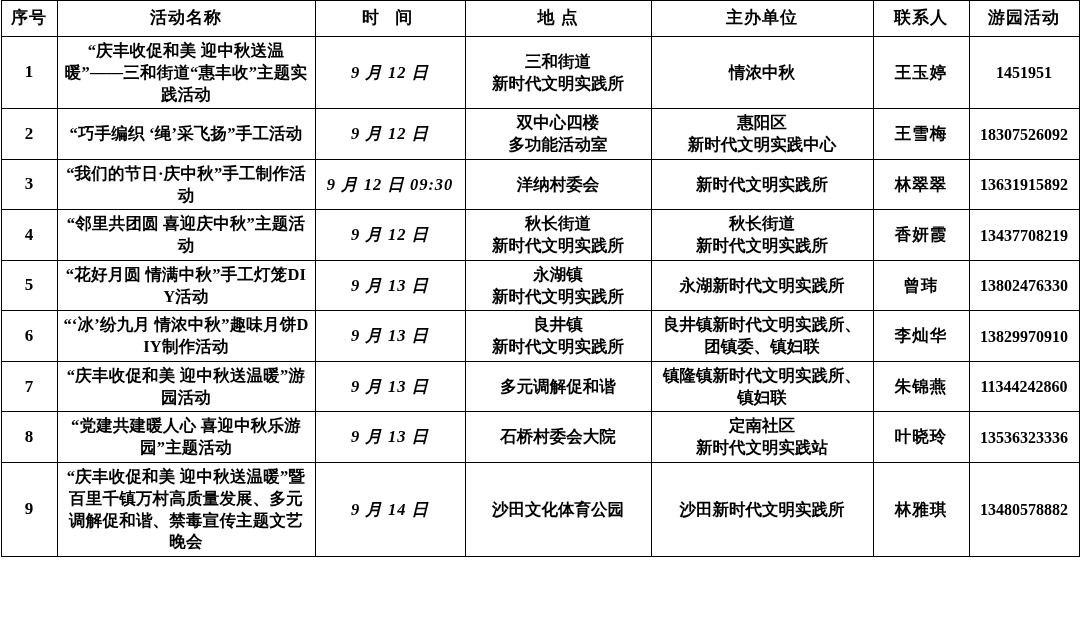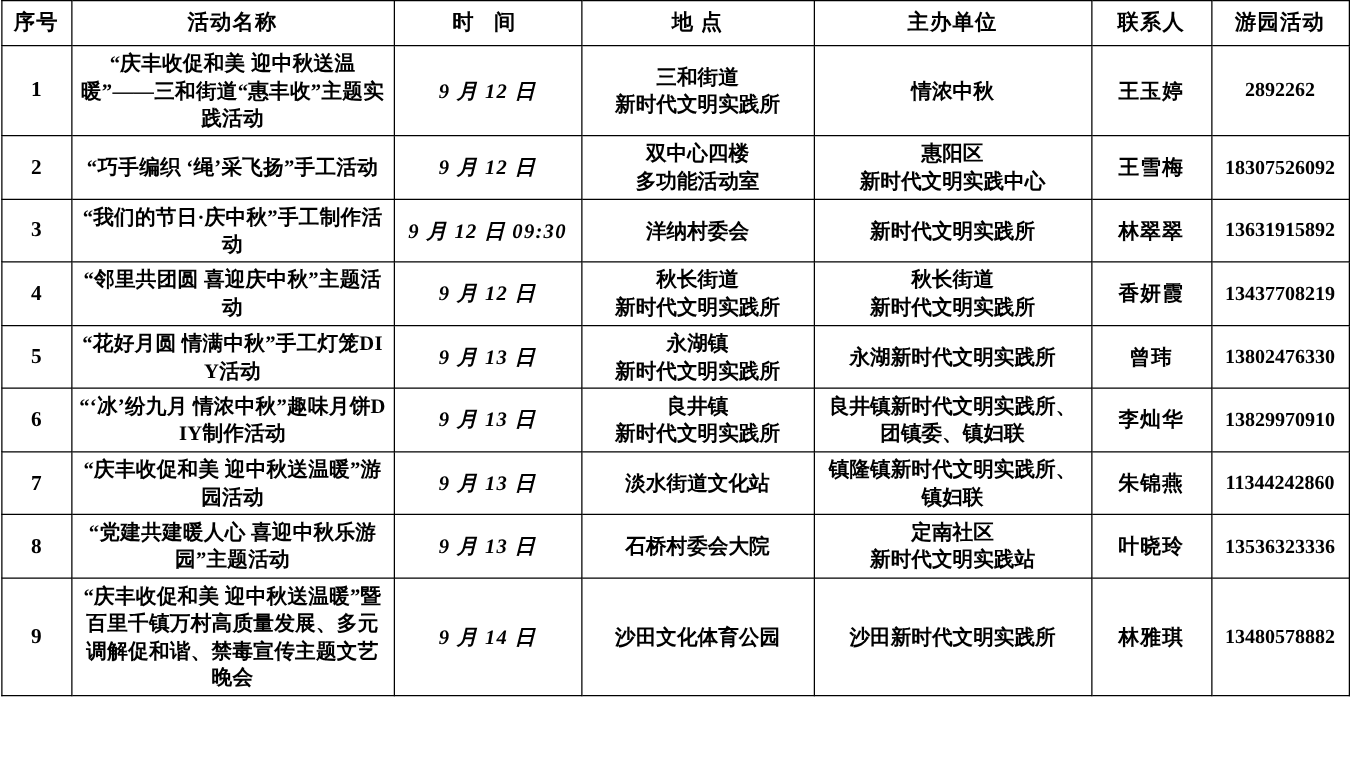--- a/index.html
+++ b/index.html
@@ -87,21 +87,21 @@
       </tr>
     </thead>
     <tbody id="table-body">
         <tr>
           <td class="idx">1</td>
           <td class="name">“庆丰收促和美  迎中秋送温暖”——三和街道“惠丰收”主题实践活动</td>
           <td class="time">9 月 12 日</td>
           <td class="place">三和街道<br>新时代文明实践所</td>
           <td class="org">情浓中秋</td>
           <td class="contact">王玉婷</td>
-          <td class="phone">2892262</td>
+          <td class="phone">1451951</td>
         </tr>
         <tr>
           <td class="idx">2</td>
           <td class="name">“巧手编织 ‘绳’采飞扬”手工活动</td>
           <td class="time">9 月 12 日</td>
           <td class="place">双中心四楼<br>多功能活动室</td>
           <td class="org">惠阳区<br>新时代文明实践中心</td>
           <td class="contact">王雪梅</td>
           <td class="phone">18307526092</td>
         </tr>
@@ -138,21 +138,21 @@
           <td class="time">9 月 13 日</td>
           <td class="place">良井镇<br>新时代文明实践所</td>
           <td class="org">良井镇新时代文明实践所、团镇委、镇妇联</td>
           <td class="contact">李灿华</td>
           <td class="phone">13829970910</td>
         </tr>
         <tr>
           <td class="idx">7</td>
           <td class="name">“庆丰收促和美  迎中秋送温暖”游园活动</td>
           <td class="time">9 月 13 日</td>
-          <td class="place">淡水街道文化站</td>
+          <td class="place">多元调解促和谐</td>
           <td class="org">镇隆镇新时代文明实践所、镇妇联</td>
           <td class="contact">朱锦燕</td>
           <td class="phone">11344242860</td>
         </tr>
         <tr>
           <td class="idx">8</td>
           <td class="name">“党建共建暖人心  喜迎中秋乐游园”主题活动</td>
           <td class="time">9 月 13 日</td>
           <td class="place">石桥村委会大院</td>
           <td class="org">定南社区<br>新时代文明实践站</td>

